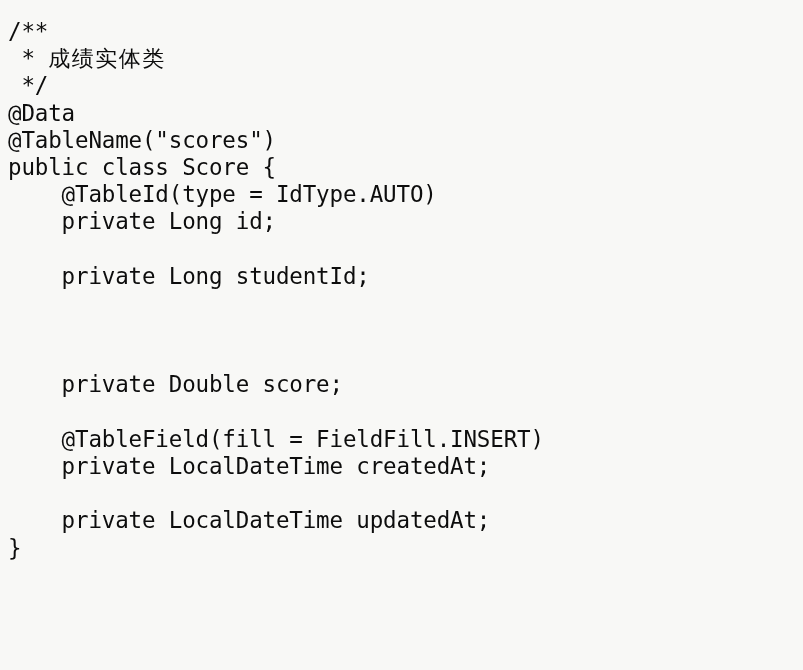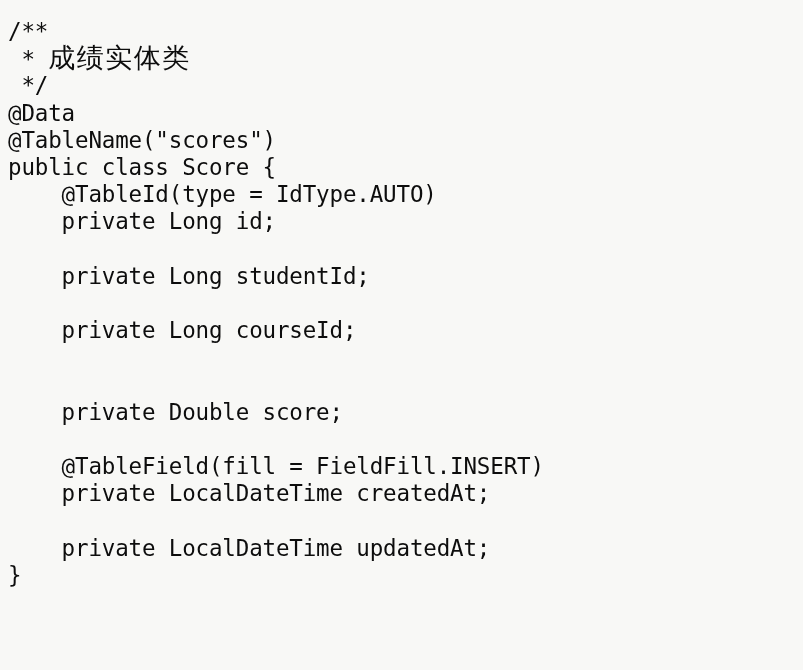--- a/index.html
+++ b/index.html
@@ -33,21 +33,21 @@
     white-space: pre;
     letter-spacing: -0.15px;
     -webkit-font-smoothing: none;
   }
   
   .code-line.cjk {
     font-family: "DejaVu Sans Mono", "Liberation Mono", monospace;
   }
   .code-line.cjk .cjk-text {
     font-family: Liberation Serif, serif;
-    font-size: 27px;
+    font-size: 22px;
     letter-spacing: 1.5px;
   }
   .code-line.blank {
     color: transparent;
   }
 </style>
 </head>
 <body>
 
 <div id="code-listing">
@@ -55,21 +55,20 @@
     <div class="code-line cjk"><span> * </span><span class="cjk-text">成绩实体类</span></div>
     <div class="code-line"> */</div>
     <div class="code-line">@Data</div>
     <div class="code-line">@TableName("scores")</div>
     <div class="code-line">public class Score {</div>
     <div class="code-line">    @TableId(type = IdType.AUTO)</div>
     <div class="code-line">    private Long id;</div>
     <div class="code-line blank">&nbsp;</div>
     <div class="code-line">    private Long studentId;</div>
     <div class="code-line blank">&nbsp;</div>
-    <div class="code-line">    private Long courseId;</div>
     <div class="code-line blank">&nbsp;</div>
     <div class="code-line blank">&nbsp;</div>
     <div class="code-line">    private Double score;</div>
     <div class="code-line blank">&nbsp;</div>
     <div class="code-line">    @TableField(fill = FieldFill.INSERT)</div>
     <div class="code-line">    private LocalDateTime createdAt;</div>
     <div class="code-line blank">&nbsp;</div>
     <div class="code-line">    private LocalDateTime updatedAt;</div>
     <div class="code-line">}</div>
   </div>

